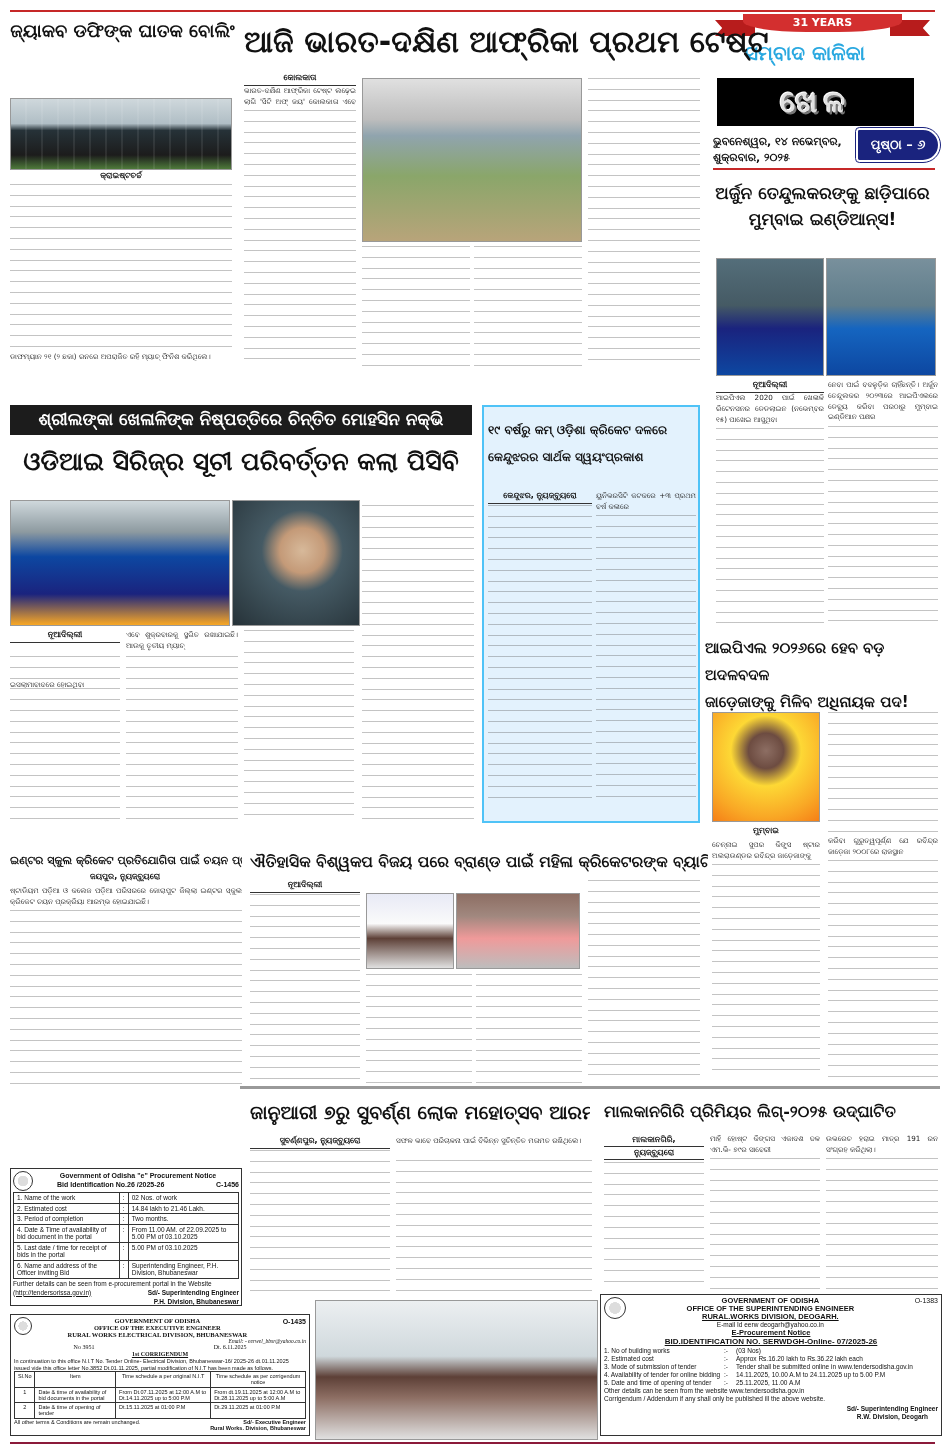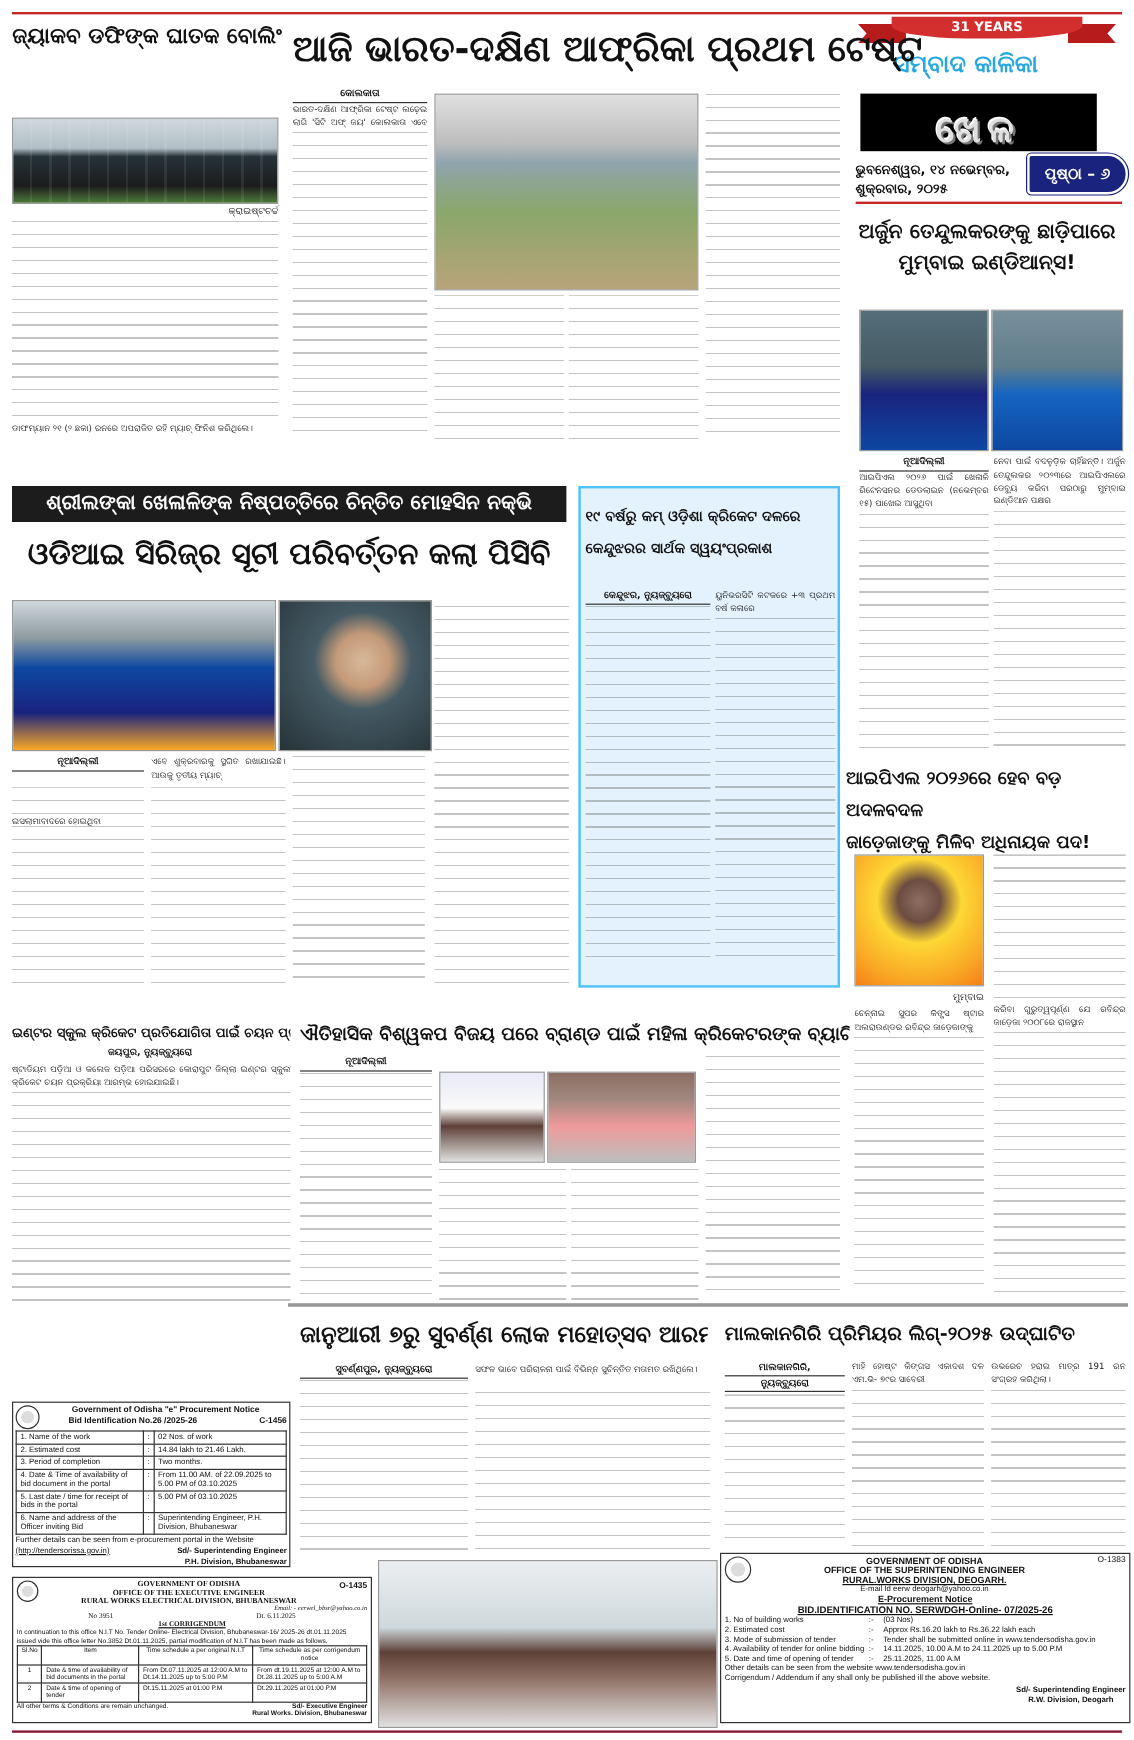--- a/index.html
+++ b/index.html
@@ -4,41 +4,41 @@
 <style>
 *{box-sizing:border-box;margin:0;padding:0}
 body{width:945px;height:1450px;background:#fff;font-family:"DejaVu Sans",sans-serif;color:#111;position:relative;overflow:hidden}
 .abs{position:absolute}
 .rule{position:absolute;height:2px;background:#c62828}
 .hl{font-family:"DejaVu Sans",sans-serif;font-weight:bold;color:#111;line-height:1.15}
 .body-text{font-size:7.2px;line-height:10.8px;color:#222;text-align:justify;overflow:hidden}
 .col{position:absolute;overflow:hidden}
 .dateline{font-size:8px;font-weight:bold;text-align:center;border-bottom:1px solid #333;padding-bottom:2px;margin-bottom:2px}
 .photo{position:absolute;overflow:hidden;border:1px solid #999}
-.caption{font-size:8px;font-weight:normal;text-align:right}
+.caption{font-size:8px;font-weight:bold;text-align:center}
 .box{position:absolute;border:1px solid #333;background:#fff;overflow:hidden}
 .tender{font-family:"Liberation Sans",sans-serif;font-size:7px;line-height:9px;color:#111}
 .tender table{border-collapse:collapse;width:100%}
 .tender td{border:1px solid #333;padding:1px 3px;vertical-align:top}
 .emblem{width:26px;height:26px;border-radius:50%;border:1.5px solid #333;display:inline-block;background:radial-gradient(circle,#ddd 40%,#fff 42%)}
 .fill-lines{background:repeating-linear-gradient(to bottom,#555 0,#555 1px,transparent 1px,transparent 10.8px);opacity:.35}
 </style>
 </head>
 <body>
 
 <div class="rule" style="left:10px;top:10px;width:925px"></div>
 
 <div class="abs" style="left:705px;top:8px;width:235px;height:165px">
   <div style="position:absolute;left:10px;top:4px;width:215px;height:26px">
     <div style="position:absolute;left:0;top:8px;width:40px;height:16px;background:#b71c1c;clip-path:polygon(0 0,100% 0,100% 100%,0 100%,18% 50%)"></div>
     <div style="position:absolute;right:0;top:8px;width:40px;height:16px;background:#b71c1c;clip-path:polygon(0 0,100% 0,82% 50%,100% 100%,0 100%)"></div>
     <div style="position:absolute;left:28px;right:28px;top:2px;height:18px;background:#d32f2f;border-radius:0 0 40% 40%/0 0 60% 60%;color:#fff;font-weight:bold;font-size:11px;text-align:center;line-height:17px">31 YEARS</div>
   </div>
   <div style="position:absolute;left:40px;top:33px;width:150px;text-align:left;color:#29a8e0;font-size:20px;font-weight:bold;">ସମ୍ବାଦ କାଳିକା</div>
-  <div style="position:absolute;left:12px;top:70px;width:197px;height:48px;background:#000;display:flex;align-items:flex-end;justify-content:center">
+  <div style="position:absolute;left:12px;top:70px;width:197px;height:48px;background:#000;display:flex;align-items:center;justify-content:center">
     <span style="font-size:30px;font-weight:bold;color:#e0e0e0;letter-spacing:6px;text-shadow:2px 2px 0 #777,-1px -1px 0 #fff">ଖେଳ</span>
   </div>
   <div style="position:absolute;left:8px;top:126px;font-size:11px;font-weight:bold;line-height:16px">
     <div>ଭୁବନେଶ୍ୱର, ୧୪ ନଭେମ୍ବର,</div>
     <div>ଶୁକ୍ରବାର, ୨୦୨୫</div>
   </div>
   <div style="position:absolute;left:151px;top:120px;width:84px;height:34px;background:#1a237e;border-radius:4px 20px 20px 4px;color:#fff;font-size:13px;font-weight:bold;display:flex;align-items:center;justify-content:center;border:2px solid #fff;outline:1px solid #1a237e">
     <span>ପୃଷ୍ଠା – ୬</span>
   </div>
   <div class="rule" style="left:8px;top:160px;width:222px"></div>
@@ -63,21 +63,21 @@
 <div class="col body-text fill-lines" style="left:474px;top:246px;width:108px;height:120px"></div>
 <div class="col body-text fill-lines" style="left:588px;top:78px;width:112px;height:290px"></div>
 
 <div class="abs hl" style="left:705px;top:180px;width:235px;text-align:center;font-size:17px;line-height:26px">
   <div>ଅର୍ଜୁନ ତେନ୍ଦୁଲକରଙ୍କୁ ଛାଡ଼ିପାରେ</div>
   <div>ମୁମ୍ବାଇ ଇଣ୍ଡିଆନ୍ସ!</div>
 </div>
 <div class="photo" style="left:716px;top:258px;width:108px;height:118px;background:linear-gradient(180deg,#546e7a 0,#455a64 40%,#1a237e 60%,#0d47a1 100%)"></div>
 <div class="photo" style="left:826px;top:258px;width:110px;height:118px;background:linear-gradient(180deg,#78909c 0,#607d8b 40%,#1565c0 60%,#0d47a1 100%)"></div>
 <div class="abs dateline" style="left:716px;top:380px;width:108px">ନୂଆଦିଲ୍ଲୀ</div>
-<div class="abs body-text" style="left:716px;top:393px;width:108px;height:33px">ଆଇପିଏଲ ୨୦୨୬ ପାଇଁ ଖେଳାଳି ରିଟେନସନର ଡେଡଲାଇନ (ନଭେମ୍ବର ୧୫) ପାଖେଇ ଆସୁଥିବା</div>
+<div class="abs body-text" style="left:716px;top:393px;width:108px;height:33px">ଆଇପିଏଲ 2020 ପାଇଁ ଖେଳାଳି ରିଟେନସନର ଡେଡଲାଇନ (ନଭେମ୍ବର ୧୫) ପାଖେଇ ଆସୁଥିବା</div>
 <div class="col body-text fill-lines" style="left:716px;top:428px;width:108px;height:200px"></div>
 <div class="abs body-text" style="left:828px;top:380px;width:110px;height:44px">ନେବା ପାଇଁ ବଦଳୁଡ଼ିକ ଚାହିଁଛନ୍ତି। ଅର୍ଜୁନ ତେନ୍ଦୁଲକର ୨୦୨୩ରେ ଆଇପିଏଲରେ ଡେବ୍ୟୁ କରିବା ପରଠାରୁ ମୁମ୍ବାଇ ଇଣ୍ଡିଆନ ପକ୍ଷର</div>
 <div class="col body-text fill-lines" style="left:828px;top:426px;width:110px;height:202px"></div>
 
 <div class="abs" style="left:10px;top:405px;width:462px;height:30px;background:#1c1c1c;display:flex;align-items:center;justify-content:center">
   <span class="hl" style="color:#fff;font-size:17px;white-space:nowrap">ଶ୍ରୀଲଙ୍କା ଖେଳାଳିଙ୍କ ନିଷ୍ପତ୍ତିରେ ଚିନ୍ତିତ ମୋହସିନ ନକ୍ଭି</span>
 </div>
 <div class="abs hl" style="left:10px;top:442px;width:462px;font-size:25px;line-height:40px;text-align:center;white-space:nowrap">ଓଡିଆଇ ସିରିଜ୍‌ର ସୂଚୀ ପରିବର୍ତ୍ତନ କଲା ପିସିବି</div>
 <div class="photo" style="left:10px;top:500px;width:220px;height:126px;background:linear-gradient(180deg,#cfd8dc 0,#8d9aa0 25%,#0d47a1 45%,#1a237e 75%,#f9a825 100%)"></div>
 <div class="photo" style="left:232px;top:500px;width:128px;height:126px;background:radial-gradient(circle at 55% 40%,#d7b99a 0,#c49a78 22%,#455a64 40%,#263238 100%)"></div>

